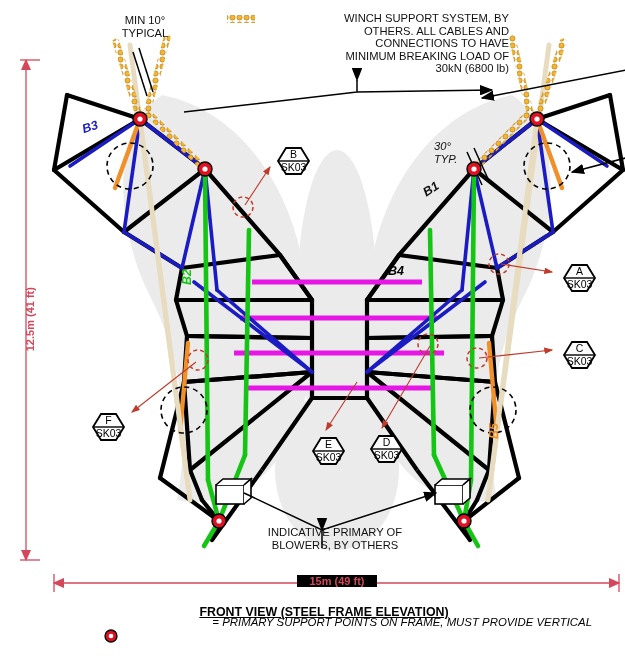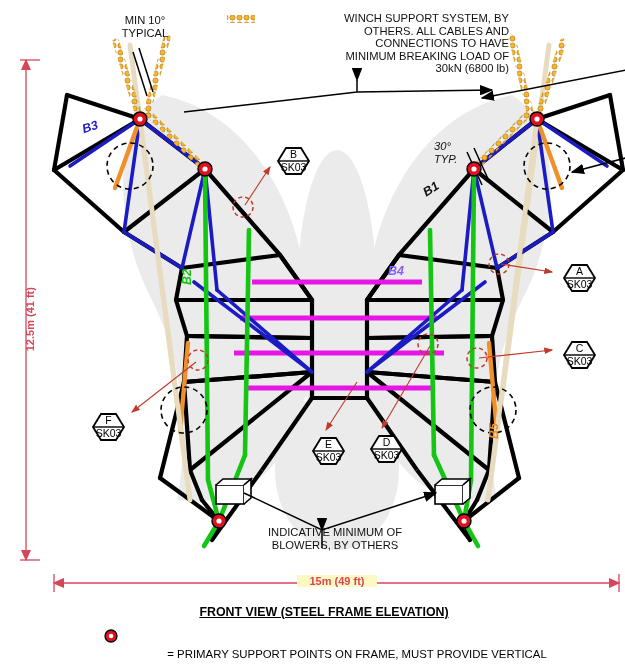--- a/index.html
+++ b/index.html
@@ -265,35 +265,35 @@
 
   <div class="txt note" style="left:247px;top:12px;width:250px;text-align:right;">WINCH SUPPORT SYSTEM, BY
 OTHERS. ALL CABLES AND
 CONNECTIONS TO HAVE
 MINIMUM BREAKING LOAD OF
 30kN (6800 lb)</div>
 
   <div class="txt note" style="left:422px;top:140px;width:48px;text-align:left;font-style:italic;">30°
 TYP.</div>
 
-  <div class="txt note" style="left:233px;top:526px;width:180px;">INDICATIVE MINIMUM OF
+  <div class="txt note" style="left:233px;top:526px;width:180px;">INDICATIVE PRIMARY OF
 BLOWERS, BY OTHERS</div>
 
   <div class="txt dimtxt" style="left:-22px;top:313px;width:80px;text-align:center;transform:rotate(-90deg);">12.5m (41 ft)</div>
 
-  <div class="txt dimtxt" style="left:285px;top:575px;width:80px;text-align:center;background:#fef9c3;">15m (49 ft)</div>
+  <div class="txt dimtxt" style="left:285px;top:575px;width:80px;text-align:center;background:#000000;">15m (49 ft)</div>
 
   <div class="txt title" style="left:112px;top:606px;width:400px;">FRONT VIEW (STEEL FRAME ELEVATION)</div>
 
-  <div class="txt legend" style="left:110px;top:648px;width:470px;text-align:center;">= PRIMARY SUPPORT POINTS ON FRAME, MUST PROVIDE VERTICAL</div>
+  <div class="txt legend" style="left:110px;top:616px;width:470px;text-align:right;font-style:italic;">= PRIMARY SUPPORT POINTS ON FRAME, MUST PROVIDE VERTICAL</div>
 
   <div class="txt memlbl" style="left:411px;top:182px;color:#111;transform:rotate(-32deg);">B1</div>
   <div class="txt memlbl" style="left:167px;top:270px;color:#14c514;transform:rotate(-90deg);">B2</div>
   <div class="txt memlbl" style="left:70px;top:120px;color:#2020c8;transform:rotate(-18deg);">B3</div>
-  <div class="txt memlbl" style="left:376px;top:264px;color:#8b5cf6;">B4</div>
+  <div class="txt memlbl" style="left:376px;top:264px;color:#000000;">B4</div>
   <div class="txt memlbl" style="left:474px;top:424px;color:#f0902a;transform:rotate(-90deg);">B5</div>
 
   <div class="txt callout-t" style="left:266px;top:149px;width:31px;">B</div>
   <div class="txt callout-t" style="left:266px;top:162px;width:31px;">SK03</div>
 
   <div class="txt callout-t" style="left:552px;top:266px;width:31px;">A</div>
   <div class="txt callout-t" style="left:552px;top:279px;width:31px;">SK03</div>
 
   <div class="txt callout-t" style="left:552px;top:343px;width:31px;">C</div>
   <div class="txt callout-t" style="left:552px;top:356px;width:31px;">SK03</div>

